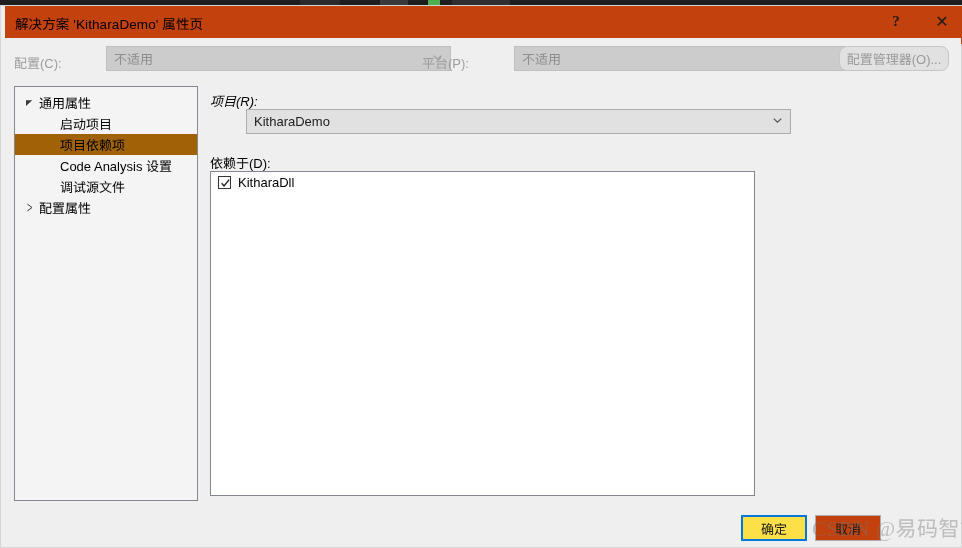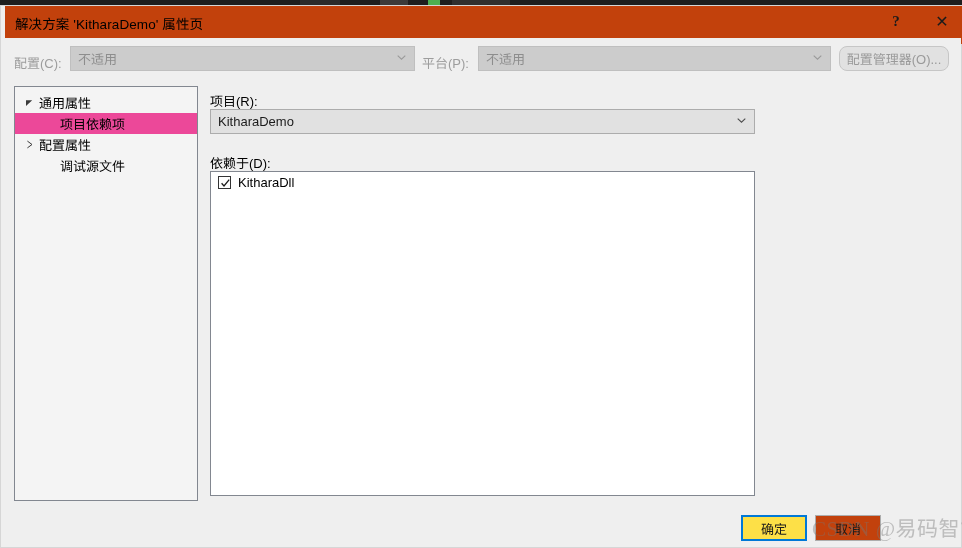--- a/index.html
+++ b/index.html
@@ -112,20 +112,21 @@
   .combo {
     position: absolute;
     box-sizing: border-box;
     border: 1px solid #acacac;
     background: #e1e1e1;
     font-size: 13px;
     color: #1b1b1b;
     display: flex;
     align-items: center;
     cursor: default;
+    margin-left: 36px;
   }
   .combo .ctext {
     padding-left: 7px;
     white-space: nowrap;
     overflow: hidden;
   }
   .combo .arrow {
     position: absolute;
     right: 8px;
     top: 50%;
@@ -176,21 +177,21 @@
   .tree-row {
     position: relative;
     height: 21px;
     display: flex;
     align-items: center;
     font-size: 13px;
     color: #000;
     white-space: nowrap;
     cursor: default;
   }
-  .tree-row.selected { background: #ec4899; text-align: right; }
+  .tree-row.selected { background: #a16207; text-align: right; }
   .tree-row .expander {
     position: absolute;
     left: 8px;
     width: 12px;
     height: 21px;
     display: flex;
     align-items: center;
     justify-content: center;
   }
   .tree-row .tlabel { padding-left: 24px; }
@@ -308,45 +309,51 @@
 
         <div class="tree-row">
           <span class="expander">
             <svg width="9" height="9" viewBox="0 0 9 9">
                 <path d="M1 2.2 L7.2 2.2 L1 8" fill="#3a3a3a"></path>
               </svg>
           </span>
           <span class="tlabel">通用属性</span>
         </div>
 
+        <div class="tree-row child">
+          <span class="tlabel">启动项目</span>
+        </div>
 
         <div class="tree-row child selected">
           <span class="tlabel">项目依赖项</span>
         </div>
 
+        <div class="tree-row child">
+          <span class="tlabel">Code Analysis 设置</span>
+        </div>
+
+        <div class="tree-row child">
+          <span class="tlabel">调试源文件</span>
+        </div>
 
         <div class="tree-row">
           <span class="expander">
             <svg width="9" height="9" viewBox="0 0 9 9">
                 <path d="M2.4 1.1 L7 4.5 L2.4 7.9" fill="none" stroke="#3a3a3a" stroke-width="1"></path>
               </svg>
           </span>
           <span class="tlabel">配置属性</span>
         </div>
 
-        <div class="tree-row child">
-          <span class="tlabel">调试源文件</span>
-        </div>
-
       </div>
     </div>
 
     <div>
 
-      <div class="content-label" style="left:209px; top:85px;">项目(R):</div>
+      <div class="content-label" style="left:209px; top:85px;font-style:italic;">项目(R):</div>
 
       <div class="combo" style="left:209px; top:103px; width:545px; height:25px;">
         <span class="ctext">KitharaDemo</span>
         <span class="arrow">
           <svg width="9" height="9" viewBox="0 0 9 9">
               <path d="M0.7 2.6 L4.5 6.2 L8.3 2.6" fill="none" stroke="#4d4d4d" stroke-width="1.1"></path>
             </svg>
         </span>
       </div>
 

